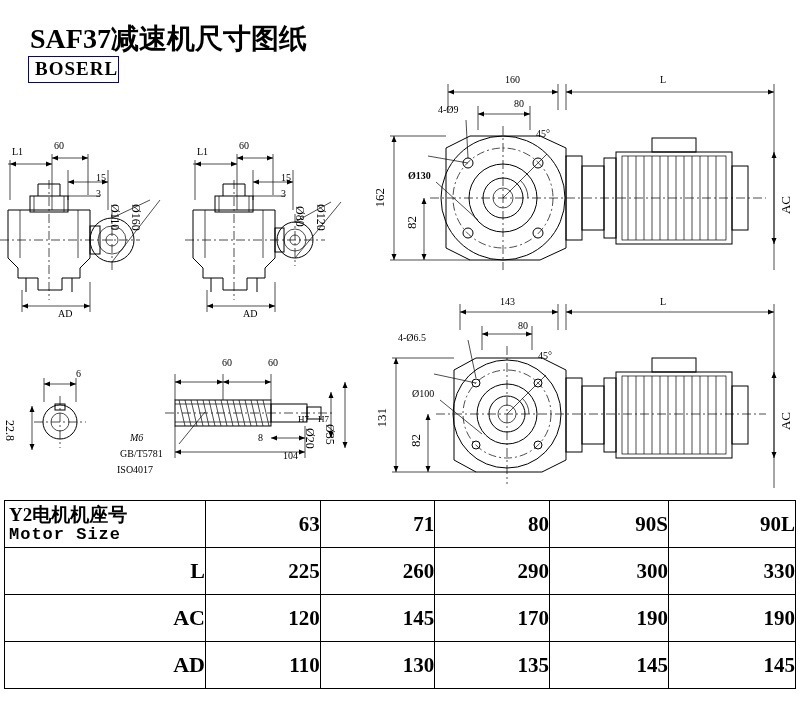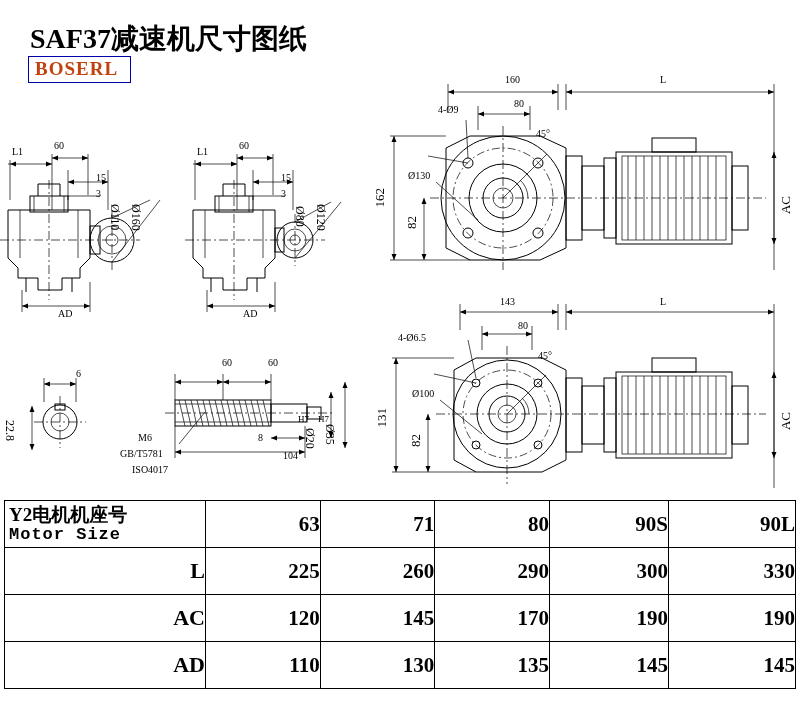--- a/index.html
+++ b/index.html
@@ -18,24 +18,24 @@
     position:absolute;left:30px;top:20px;
     font-size:28px;font-weight:bold;
     font-family:"Liberation Serif", serif;
     letter-spacing:0px;
     white-space:nowrap;
   }
   
   #logo{
     position:absolute;left:28px;top:56px;
     border:1px solid #0000aa;
-    padding:1px 12px 2px 6px;
+    padding:1px 0 2px 6px;
     font-family:"Liberation Serif", serif;
     font-size:19px;font-weight:bold;
-    color:#c2410c;
+    color:#000000;
     letter-spacing:1px;
   }
 
   
   .svgwrap{position:absolute;}
   svg{display:block;overflow:visible;}
   .ln{stroke:#000;stroke-width:1;fill:none;}
   .thin{stroke:#000;stroke-width:0.7;fill:none;}
   .dash{stroke:#000;stroke-width:0.7;fill:none;stroke-dasharray:9 3 2 3;}
   .lbl{font-family:"Liberation Serif",serif;font-size:10px;fill:#000;}
@@ -250,23 +250,23 @@
       <line class="thin" x1="186" y1="40" x2="186" y2="86"></line>
       <polygon points="186,40 183.5,46 188.5,46" fill="#000"></polygon>
       <polygon points="186,86 183.5,80 188.5,80" fill="#000"></polygon>
       <line class="thin" x1="200" y1="30" x2="200" y2="96"></line>
       <polygon points="200,30 197.5,36 202.5,36" fill="#000"></polygon>
       <polygon points="200,96 197.5,90 202.5,90" fill="#000"></polygon>
     </svg>
   </div>
   <div style="position:absolute;left:222px;top:357px;" class="lbl">60</div>
   <div style="position:absolute;left:268px;top:357px;" class="lbl">60</div>
-  <div style="position:absolute;left:138px;top:432px;" class="lbl">M6</div>
+  <div style="position:absolute;left:130px;top:432px;font-style:italic;" class="lbl">M6</div>
   <div style="position:absolute;left:120px;top:448px;" class="lbl">GB/T5781</div>
-  <div style="position:absolute;left:132px;top:464px;" class="lbl">ISO4017</div>
+  <div style="position:absolute;left:117px;top:464px;" class="lbl">ISO4017</div>
   <div style="position:absolute;left:258px;top:432px;" class="lbl">8</div>
   <div style="position:absolute;left:235px;top:450px;margin-left:48px;" class="lbl">104</div>
   <div style="position:absolute;left:302px;top:428px;font-size:12px;writing-mode:vertical-rl;" class="lbl">Ø20</div>
   <div style="position:absolute;left:322px;top:424px;font-size:12px;writing-mode:vertical-rl;" class="lbl">Ø35</div>
   <div style="position:absolute;left:298px;top:414px;font-size:9px;" class="lbl-s">H7</div>
   <div style="position:absolute;left:318px;top:414px;font-size:9px;" class="lbl-s">H7</div>
 
   <div class="svgwrap" style="left:370px;top:70px;">
     <svg width="420" height="210" viewBox="0 0 420 210">
 
@@ -346,21 +346,21 @@
       <line class="thin" x1="404" y1="82" x2="404" y2="174"></line>
       <polygon points="404,82 401.5,88 406.5,88" fill="#000"></polygon>
       <polygon points="404,174 401.5,168 406.5,168" fill="#000"></polygon>
     </svg>
   </div>
   <div style="position:absolute;left:505px;top:74px;" class="lbl">160</div>
   <div style="position:absolute;left:660px;top:74px;" class="lbl">L</div>
   <div style="position:absolute;left:438px;top:104px;" class="lbl">4-Ø9</div>
   <div style="position:absolute;left:514px;top:98px;" class="lbl">80</div>
   <div style="position:absolute;left:536px;top:128px;" class="lbl">45°</div>
-  <div style="position:absolute;left:408px;top:170px;" class="lbl">Ø130</div>
+  <div style="position:absolute;left:408px;top:170px;font-weight:bold;" class="lbl">Ø130</div>
   <div style="position:absolute;left:372px;top:188px;font-size:13px;writing-mode:vertical-rl;transform:rotate(180deg);" class="lbl">162</div>
   <div style="position:absolute;left:404px;top:216px;font-size:13px;writing-mode:vertical-rl;transform:rotate(180deg);" class="lbl">82</div>
   <div style="position:absolute;left:778px;top:196px;font-size:13px;writing-mode:vertical-rl;transform:rotate(180deg);" class="lbl">AC</div>
 
   <div class="svgwrap" style="left:370px;top:292px;">
     <svg width="420" height="205" viewBox="0 0 420 205">
       <line class="thin" x1="90" y1="20" x2="188" y2="20"></line>
       <polygon points="90,20 96,17.5 96,22.5" fill="#000"></polygon>
       <polygon points="188,20 182,17.5 182,22.5" fill="#000"></polygon>
       <line class="thin" x1="90" y1="12" x2="90" y2="38"></line>

